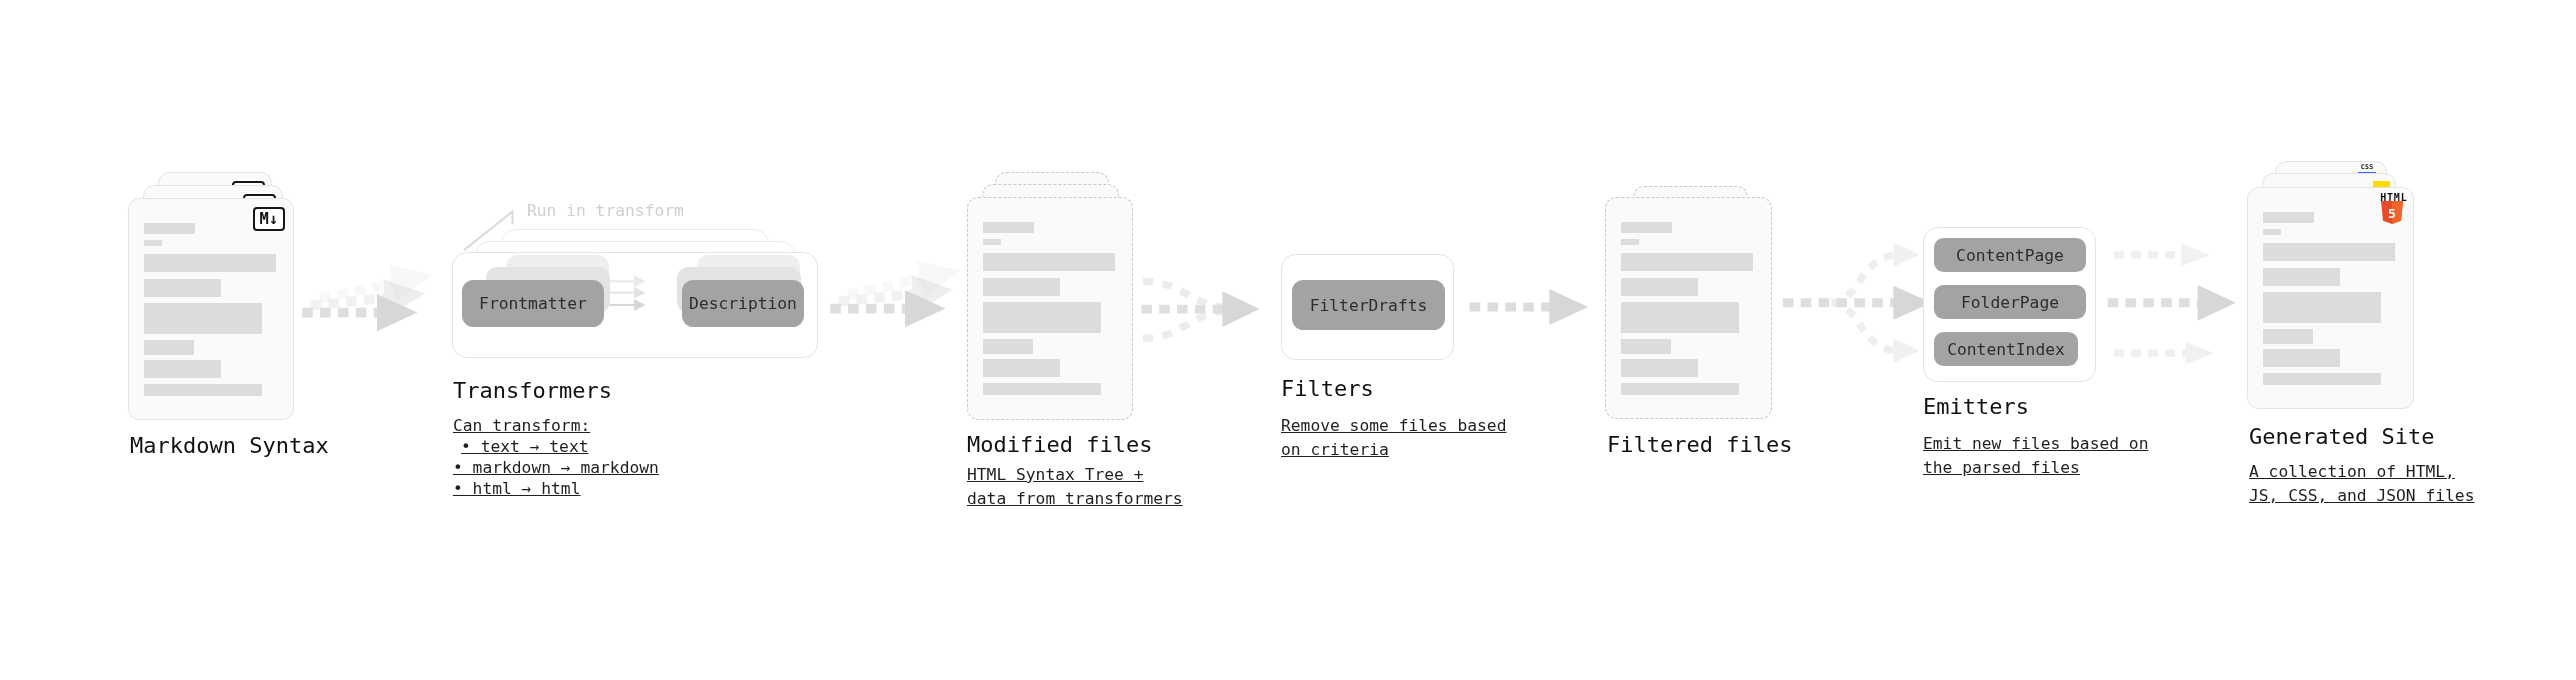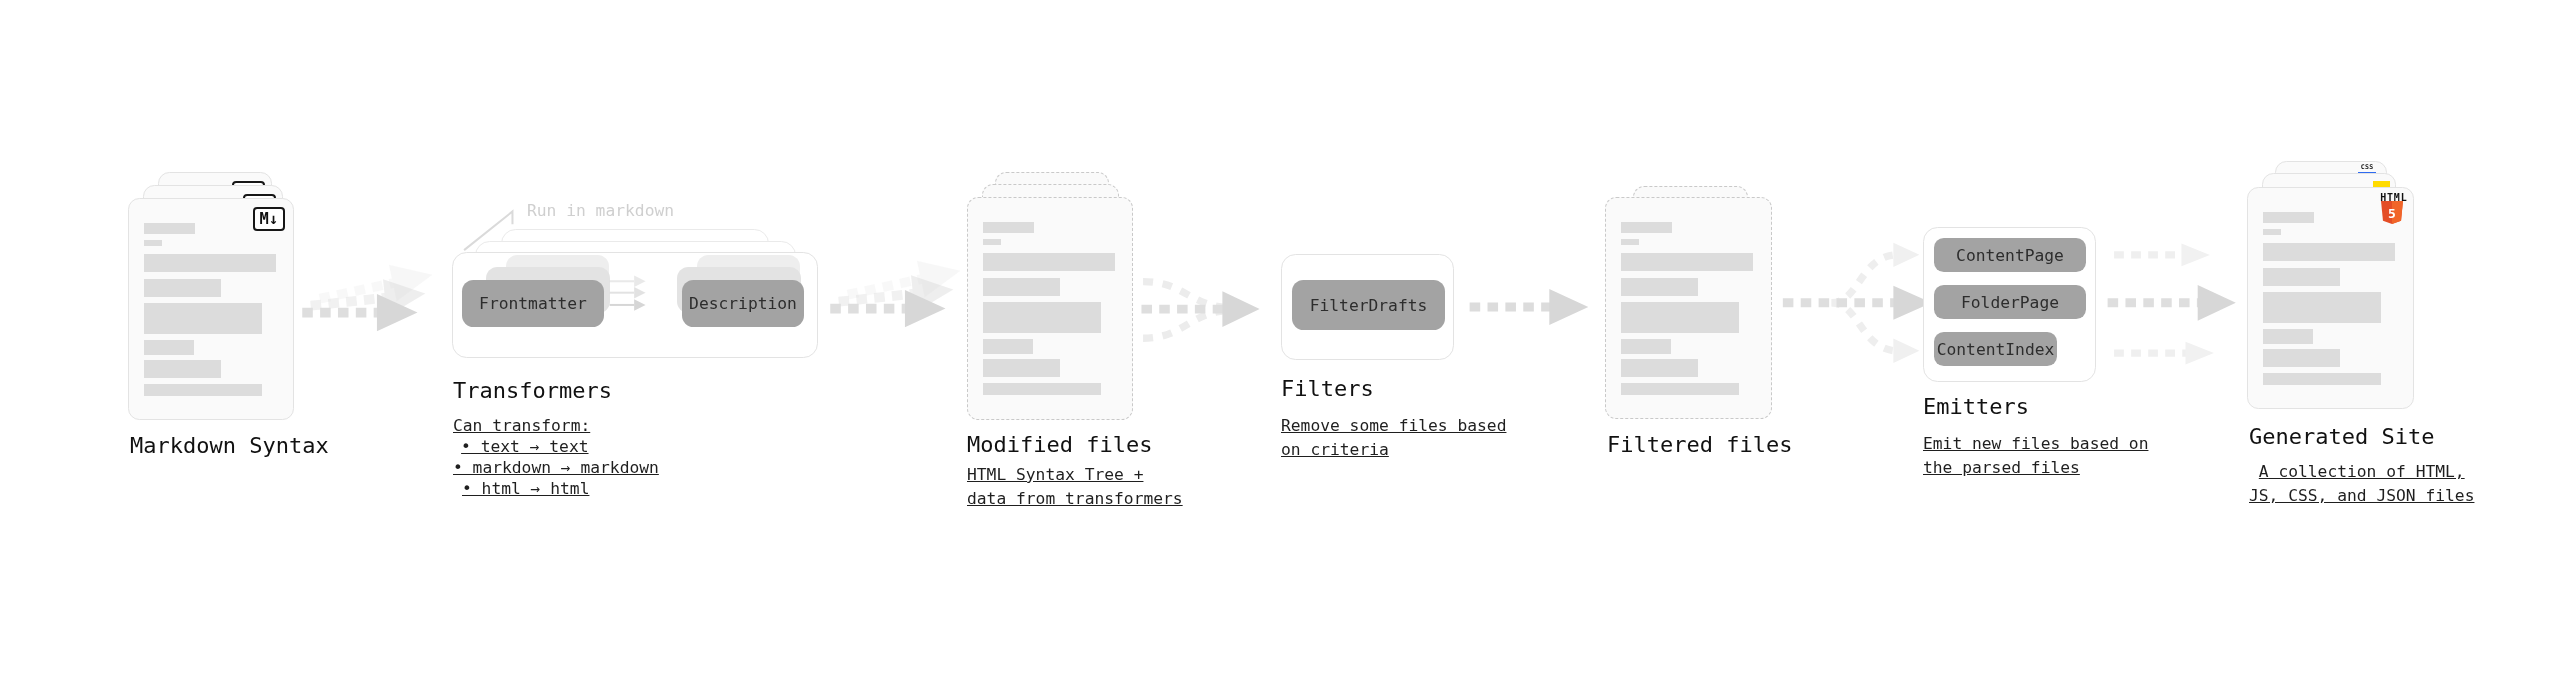--- a/index.html
+++ b/index.html
@@ -82,21 +82,21 @@
   </svg>
 
   <div>
     <div class="panel-echo" style="left:501px;top:229px;width:268px;height:104px;"></div>
     <div class="panel-echo" style="left:475px;top:241px;width:321px;height:105px;"></div>
     <div class="panel" style="left:452px;top:252px;width:366px;height:106px;"></div>
 
     <svg style="left:462px;top:205px;" width="59" height="50" viewBox="0 0 72 62">
       <polyline points="2,56 62,8 62,24" fill="none" stroke="#dadada" stroke-width="2.5"></polyline>
     </svg>
-    <div class="note" style="left:527px;top:201px;">Run in markdown</div>
+    <div class="note" style="left:527px;top:201px;">Run in transform</div>
 
     <div class="pill-echo echo2" style="left:506px;top:255px;width:103px;height:44px;"></div>
     <div class="pill-echo echo1" style="left:486px;top:267px;width:124px;height:46px;"></div>
     <div class="pill" style="left:462px;top:280px;width:142px;height:47px;">Frontmatter</div>
 
     <div class="pill-echo echo2" style="left:697px;top:255px;width:103px;height:44px;"></div>
     <div class="pill-echo echo1" style="left:677px;top:267px;width:124px;height:46px;"></div>
     <div class="pill" style="left:682px;top:280px;width:122px;height:47px;">Description</div>
 
     <svg style="left:608px;top:273px;" width="49" height="41" viewBox="0 0 60 50">
@@ -112,21 +112,21 @@
         <line x1="2" y1="39" x2="32" y2="39" stroke="#d4d4d4" stroke-width="2.5"></line>
         <polygon points="32,32 46,39 32,46" fill="#d4d4d4"></polygon>
       </g>
     </svg>
 
     <div class="stage-label" style="left:453px;top:377px;">Transformers</div>
     <div class="caption" style="left:453px;top:415px;line-height:21px;">
       <span class="line">Can transform:</span>
       <span class="line" style="margin-left:8.1px;">• text → text</span>
       <span class="line" style="margin-left:0;">• markdown → markdown</span>
-      <span class="line" style="margin-left:9px;">• html → html</span>
+      <span class="line" style="margin-left:0;">• html → html</span>
     </div>
   </div>
 
   <svg style="left:827px;top:258px;" width="138" height="98" viewBox="0 0 170 120">
     <g opacity="0.18" transform="translate(20,-32) rotate(-12 75 62)">
       <line x1="4" y1="62" x2="98" y2="62" stroke="#dedede" stroke-width="12" stroke-dasharray="13 9"></line>
       <polygon points="96,39 146,62 96,85" fill="#d7d7d7"></polygon>
     </g>
     <g opacity="0.42" transform="translate(10,-16) rotate(-6 75 62)">
       <line x1="4" y1="62" x2="98" y2="62" stroke="#dedede" stroke-width="12" stroke-dasharray="13 9"></line>
@@ -199,21 +199,21 @@
     <path d="M62,76 C95,76 98,132 140,135" fill="none" stroke="#eeeeee" stroke-width="9" stroke-dasharray="11 11"></path>
     <polygon points="138,120 170,135 138,150" fill="#f0f0f0"></polygon>
     <line x1="2" y1="76" x2="140" y2="76" stroke="#dedede" stroke-width="11" stroke-dasharray="13 9"></line>
     <polygon points="138,55 185,76 138,97" fill="#d7d7d7"></polygon>
   </svg>
 
   <div>
     <div class="panel" style="left:1923px;top:227px;width:173px;height:155px;"></div>
     <div class="pill" style="left:1934px;top:238px;width:152px;height:34px;border-radius:9.8px;">ContentPage</div>
     <div class="pill" style="left:1934px;top:285px;width:152px;height:34px;border-radius:9.8px;">FolderPage</div>
-    <div class="pill" style="left:1934px;top:332px;width:123px;height:34px;border-radius:9.8px;">ContentIndex</div>
+    <div class="pill" style="left:1934px;top:332px;width:144px;height:34px;border-radius:9.8px;">ContentIndex</div>
     <div class="stage-label" style="left:1923px;top:393px;">Emitters</div>
     <div class="caption" style="left:1923px;top:432px;">
       <span class="line">Emit new files based on</span>
       <span class="line">the parsed files</span>
     </div>
   </div>
 
   <svg style="left:2106px;top:241px;" width="142" height="126" viewBox="0 0 175 155">
     <line x1="10" y1="17" x2="95" y2="17" stroke="#efefef" stroke-width="9" stroke-dasharray="12 9"></line>
     <polygon points="93,3 128,17 93,31" fill="#f1f1f1"></polygon>
@@ -245,20 +245,20 @@
       <div class="sk sk1"></div>
       <div class="sk sk2"></div>
       <div class="sk sk3"></div>
       <div class="sk sk4"></div>
       <div class="sk sk5"></div>
       <div class="sk sk6"></div>
       <div class="sk sk7"></div>
       <div class="sk sk8"></div>
     </div>
     <div class="stage-label" style="left:2249px;top:423px;">Generated Site</div>
-    <div class="caption" style="left:2249px;top:460px;text-align:center;">
+    <div class="caption" style="left:2249px;top:460px;">
       <span class="line">A collection of HTML,</span>
       <span class="line">JS, CSS, and JSON files</span>
     </div>
   </div>
 
 </div>
 
 
 </body></html>

